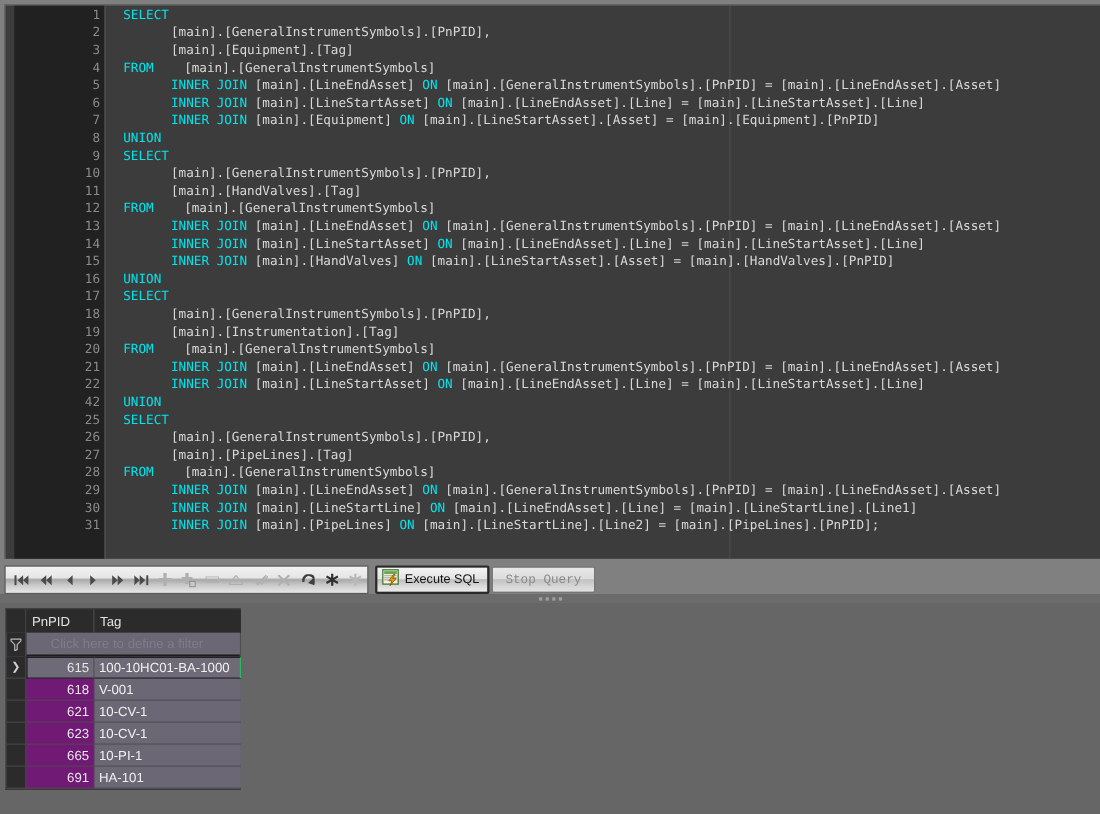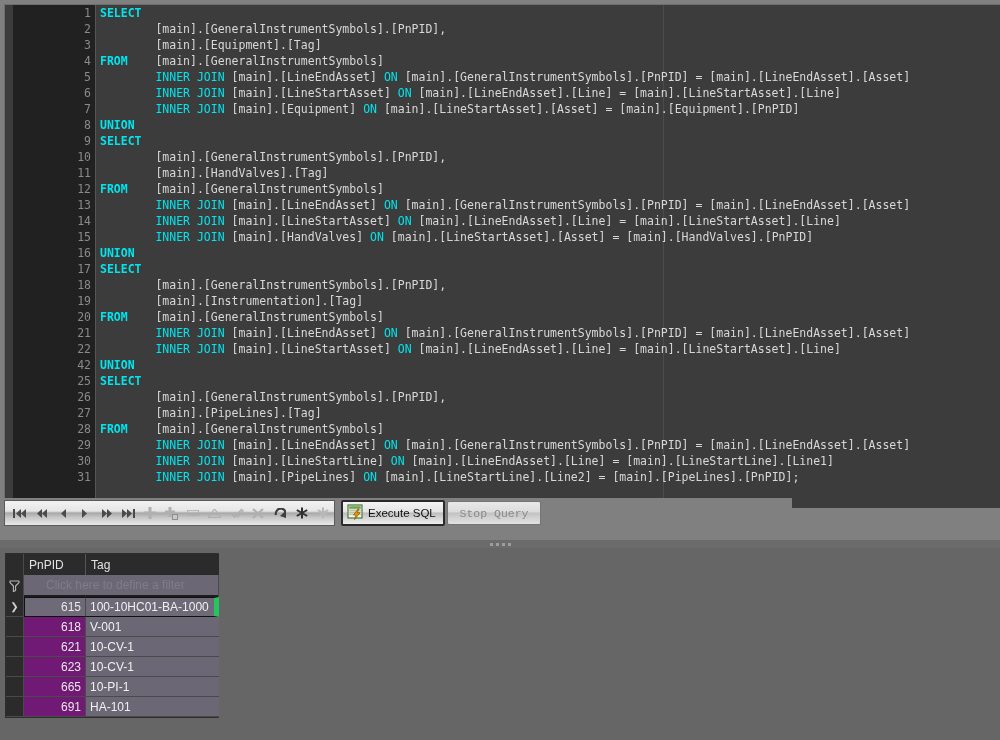--- a/index.html
+++ b/index.html
@@ -74,28 +74,28 @@
     text-align: right;
     color: #8a8a8a;
     font-family: "DejaVu Sans Mono", "Liberation Mono", monospace;
     font-size: 11.5px;
   }
   .ctext {
     position: absolute;
     left: 95px; top: 0;
     color: #d8d8d8;
   }
-  .kw { color: #00e5ee; font-weight: bold; }
+  .kw { color: #00e5ee; font-weight: normal; margin-left: 12px; }
   .kw2 { color: #00e5ee; }
   .pl  { color: #d8d8d8; }
 
   
   #toolbar {
     position: absolute;
-    left: 0; top: 498px;
+    left: 0; top: 512px;
     width: 792px; height: 32px;
     background: #808080;
   }
   #nav-toolbar {
     position: absolute;
     left: 4px; top: 2px;
     width: 331px; height: 26px;
     border: 1px solid #5a5a5a;
     background: linear-gradient(to bottom,
         #f2f2f2 0%, #e6e6e6 42%, #a8a8a8 50%, #c9c9c9 70%, #e8e8e8 100%);
@@ -231,21 +231,21 @@
     background: #6b6775;
     border-bottom: 1px solid #4a4a4a;
   }
   .data-row.selected .c-pnpid,
   .data-row.selected .c-tag {
     background: #6e6a78;
     border-top: 1px solid #111;
     border-bottom: 1px solid #111;
   }
   .data-row.selected .c-pnpid { border-left: 1px solid #111; }
-  .data-row.selected .c-tag { border-right: 5px solid #22c55e; }
+  .data-row.selected .c-tag { border-right: 1px solid #22c55e; }
   .arrow-ind {
     color: #d0d0d0; font-size: 10px; line-height: 1;
     font-family: "DejaVu Sans", sans-serif;
   }
 </style>
 </head>
 <body>
 
 <div id="app">
 

